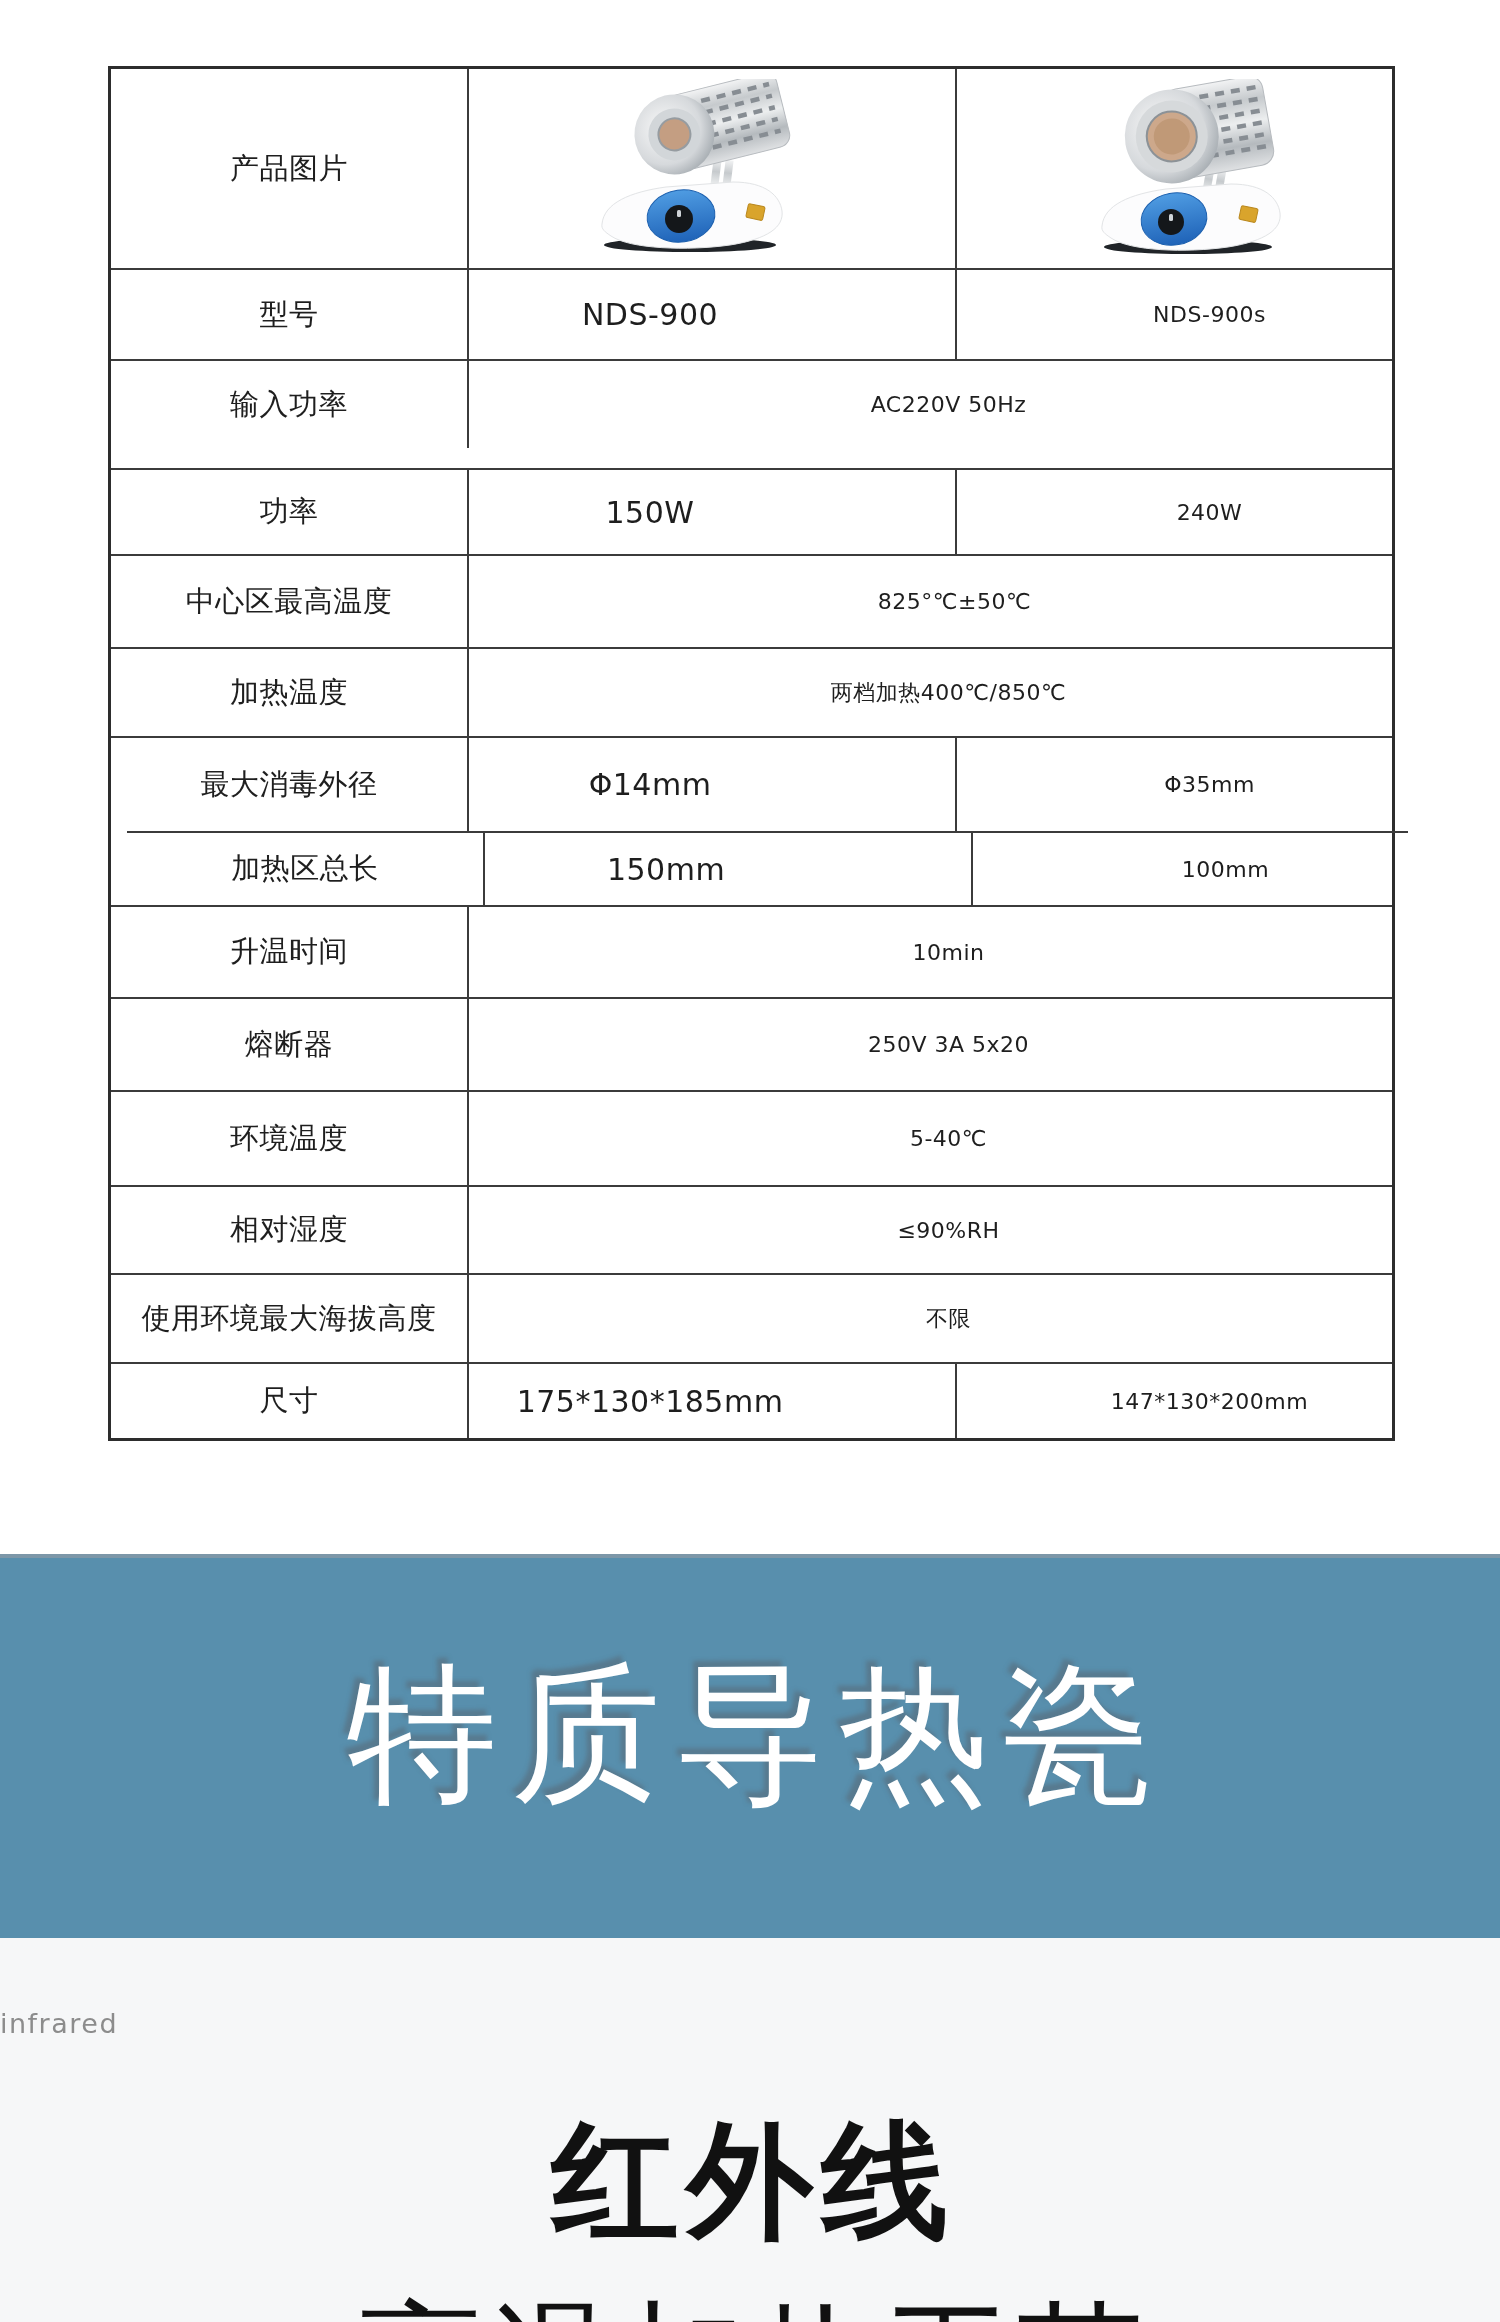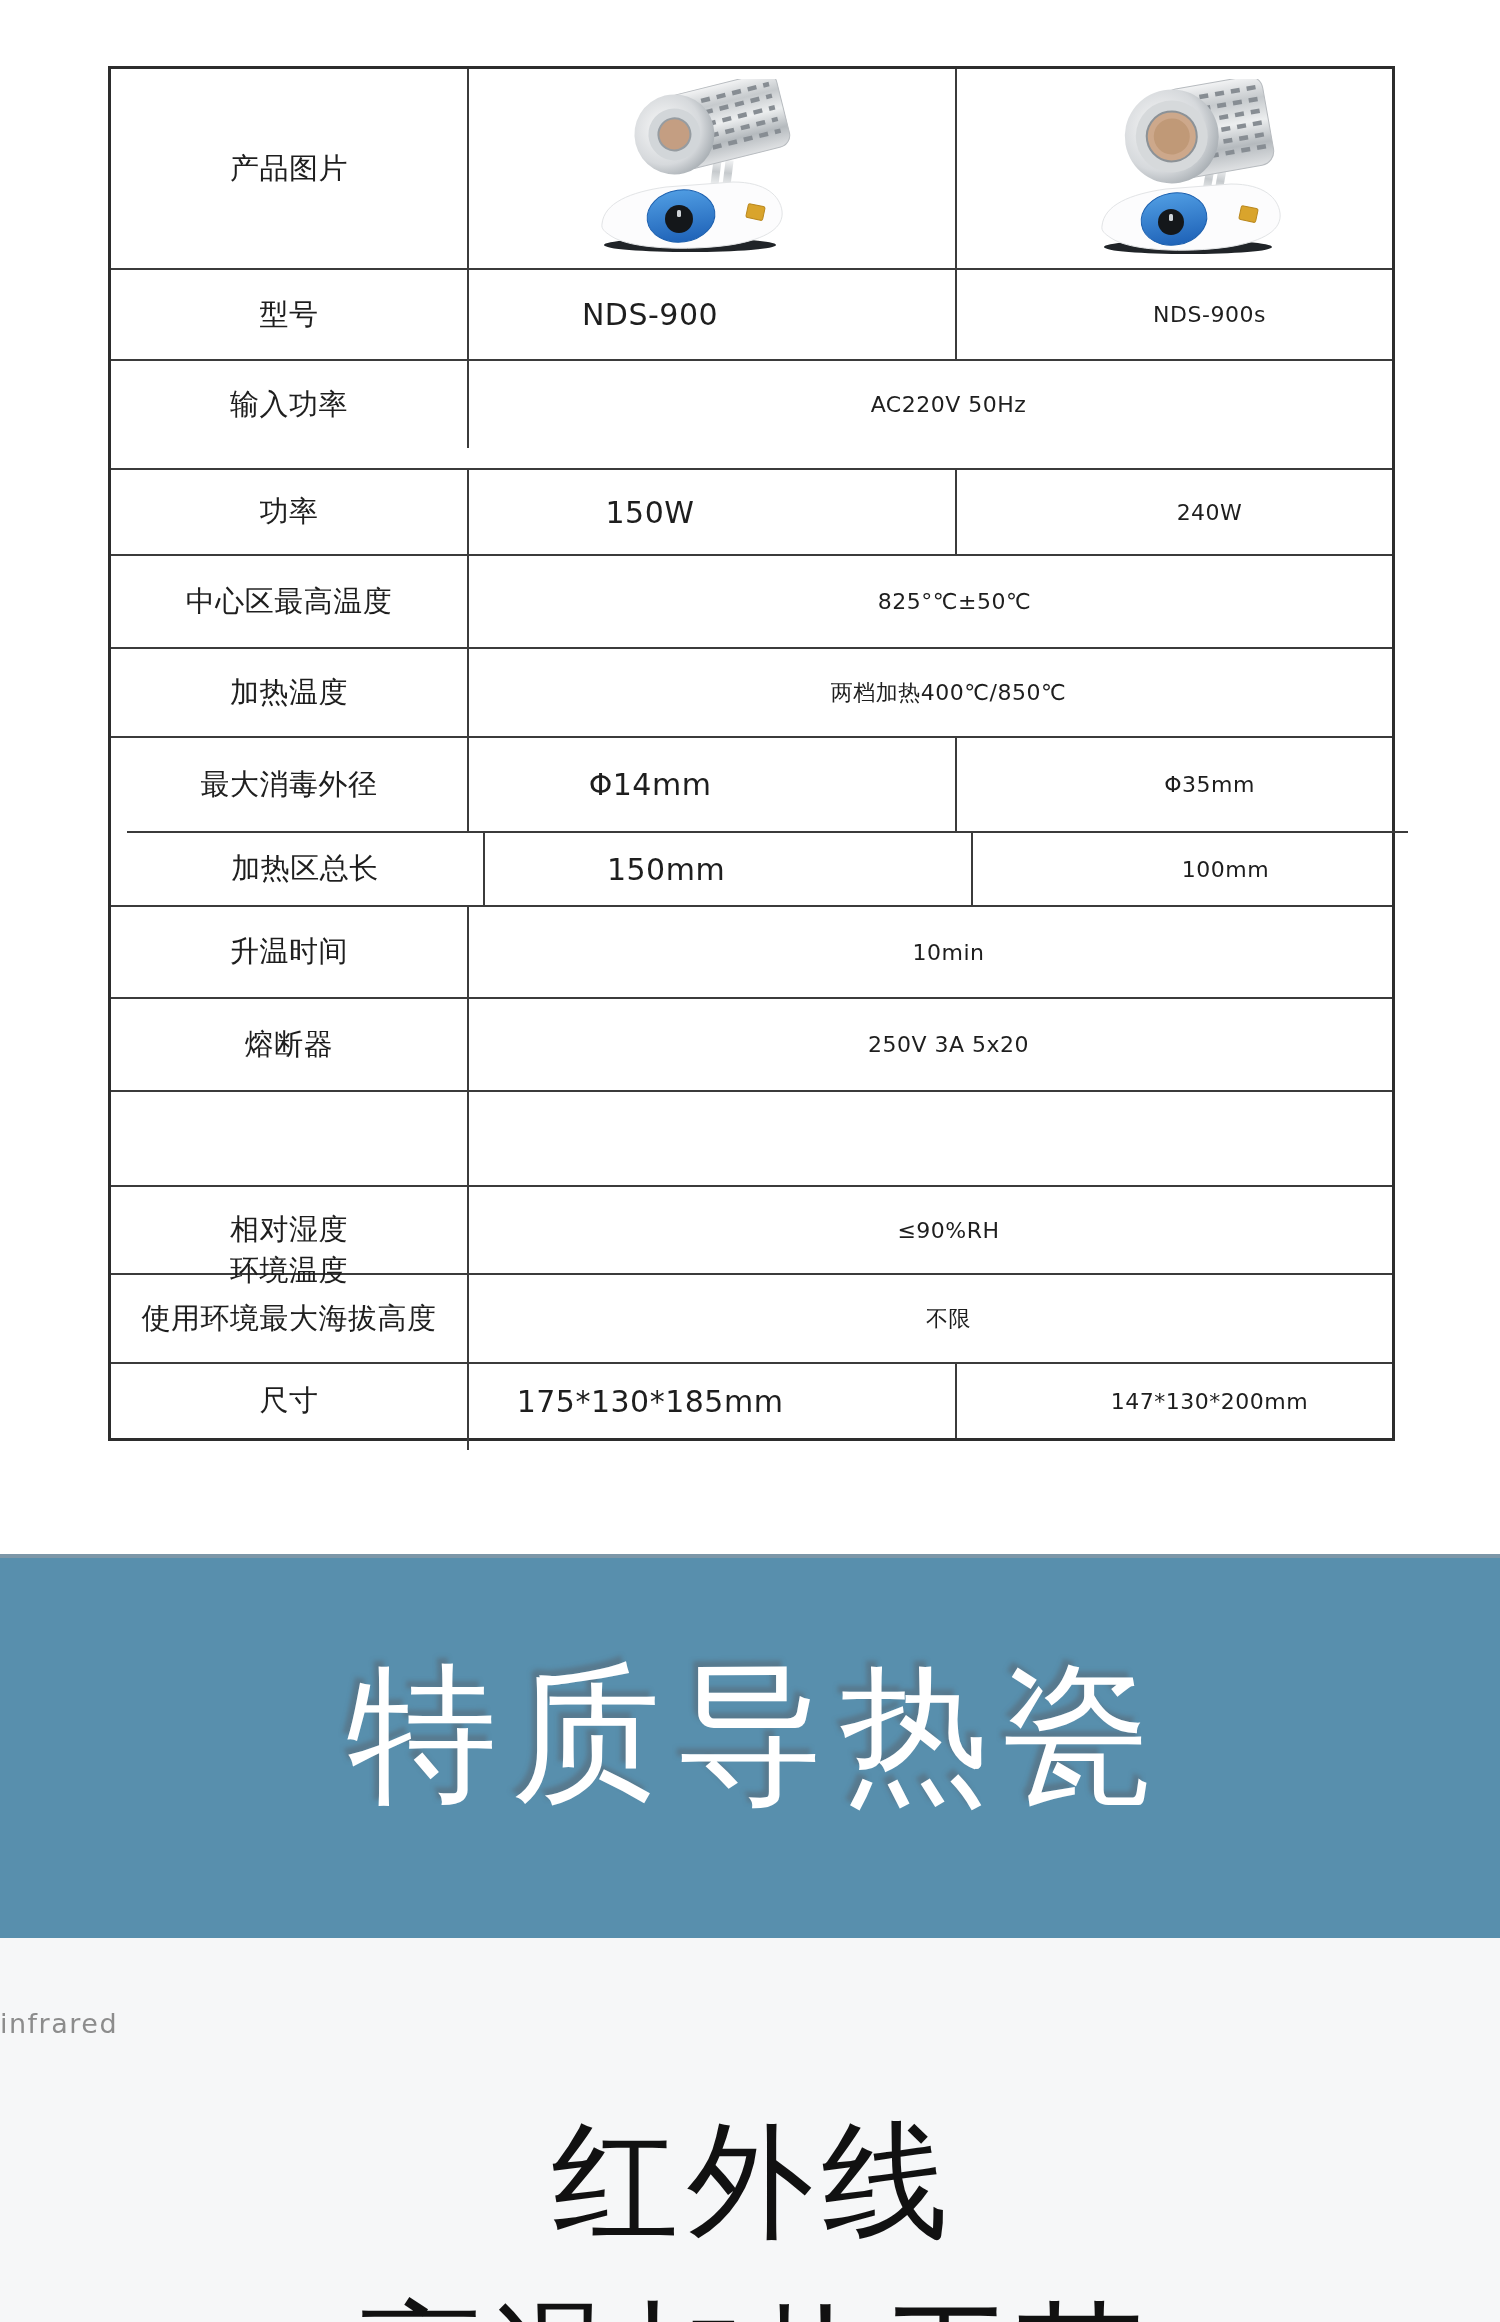--- a/index.html
+++ b/index.html
@@ -22,21 +22,21 @@
   .cell.label  { width:358px; flex:0 0 358px; border-right:2px solid #3b3b3b; }
   .cell.v2     { width:488px; flex:0 0 488px; border-right:2px solid #3b3b3b; }
   .cell.v3     { flex:1 1 auto; }
   .cell.merged { flex:1 1 auto; }
   .txt { font-size:29px; color:#1e1e1e; white-space:nowrap; letter-spacing:0.5px; }
   .cell.v2 .txt     { font-size:30px; transform:translateX(-62px); }
   .cell.v3 .txt     { font-size:22px; transform:translateX(35px); }
   .cell.merged .txt { font-size:22px; transform:translateX(18px); }
   .r0{height:199px;} .r1{height:91px;} .r2{height:89px;} .r3{height:86px;margin-top:20px;}
   .r4{height:93px;gap:12px;}  .r5{height:89px;} .r6{height:95px;} .r7{height:74px;margin-left:16px;}
-  .r8{height:92px;}  .r9{height:93px;} .r10{height:95px;flex-direction:column;} .r11{height:88px;}
+  .r8{height:92px;}  .r9{height:93px;} .r10{height:95px;} .r11{height:88px;}
   .r12{height:89px;} .r13{height:76px;}
   .cell.v2 svg { transform:translateX(-17px); }
   .cell.v3 svg { transform:translateX(20px); }
 
   
   .banner {
     position:absolute; left:0; top:1554px; width:1500px; height:384px;
     background:#588fad; border-top:4px solid #7d97a8;
     display:flex; align-items:center; justify-content:center;
   }
@@ -51,21 +51,21 @@
     position:absolute; left:0; top:1938px; width:1500px; height:384px;
     background:#f6f7f8;
   }
   .eyebrow {
     position:absolute; top:70px; left:0; width:100%;
     text-align:left; font-size:27px; color:#8c8c8c; letter-spacing:1.5px;
   }
   .big-title {
     position:absolute; top:160px; left:0; width:100%;
     text-align:center; font-size:127px; color:#111111;
-    letter-spacing:8px; padding-left:8px; font-weight:400; white-space:nowrap;
+    letter-spacing:8px; padding-left:8px; font-weight:700; white-space:nowrap;
   }
   .big-subtitle {
     position:absolute; top:340px; left:0; width:100%;
     text-align:center; font-size:127px; color:#111111;
     letter-spacing:5px; padding-left:5px; font-weight:500; white-space:nowrap;
   }
 </style>
 </head>
 <body>
 

